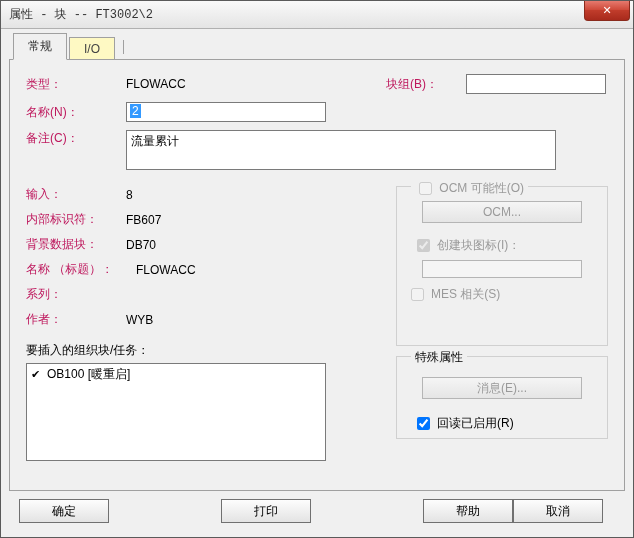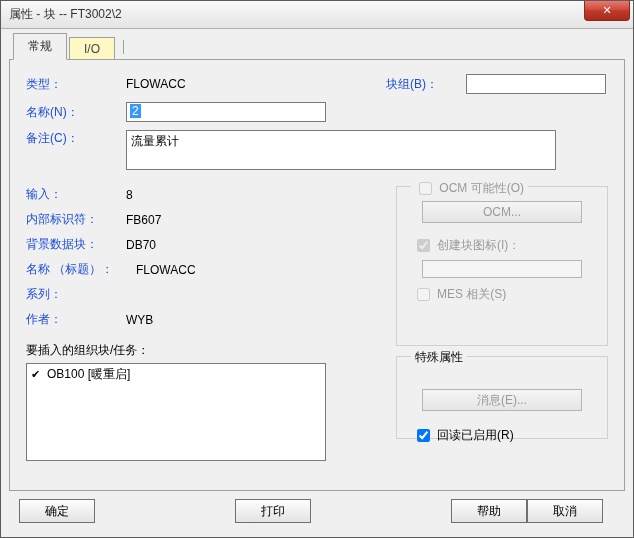--- a/index.html
+++ b/index.html
@@ -22,21 +22,21 @@
   }
   .titlebar {
     height: 28px;
     background: linear-gradient(to bottom, #f9f9f9, #e4e4e4);
     border-bottom: 1px solid #b0b0b0;
     display: flex;
     align-items: center;
     padding-left: 8px;
     position: relative;
   }
-  .titlebar-text { color: #333; }
+  .titlebar-text { color: #333; font-family: Liberation Mono, monospace; }
   .close-btn {
     position: absolute;
     right: 3px; top: 0px;
     width: 46px; height: 20px;
     background: linear-gradient(to bottom, #e67a6e 0%, #cf4b3b 45%, #c03c2b 50%, #a82a1c 100%);
     border: 1px solid #8a2a1c;
     border-top: none;
     border-radius: 0 0 4px 4px;
     color: #fff;
     text-align: center;
@@ -84,21 +84,21 @@
     border: 1px solid #a0a0a0;
     background: #f0f0f0;
     padding: 14px 16px 10px 16px;
     position: relative;
   }
   .row {
     display: flex;
     align-items: center;
     margin-bottom: 8px;
   }
-  .lbl { width: 100px; color: #1d4ed8; }
+  .lbl { width: 100px; color: #be185d; }
   .val { width: 140px; color: #000; }
   .text-input {
     font: inherit;
     height: 20px;
     border: 1px solid #7a7a7a;
     background: #fff;
     padding: 1px 3px;
   }
   .name-input { width: 200px; background:#fff; }
   .name-input-selected {
@@ -154,21 +154,21 @@
     padding: 2px 4px;
   }
   .listitem { display:flex; align-items:center; gap:4px; color:#000; height:16px;}
   .check-mark { color:#000; font-size:11px; width:12px; }
   .bottom-buttons {
     display:flex;
     gap: 0;
     padding: 8px 10px 6px 10px;
   }
   .btn {
-    width: 76px; height:24px;
+    width: 90px; height:24px;
     border:1px solid #707070;
     background: linear-gradient(#fdfdfd,#e3e3e3);
     text-align:center; line-height:22px;
     color:#000;
   }
   .spacer { flex:1; }
   .leftblock { width: 350px; }
   .two-col {
     display:flex; gap: 20px;
   }
@@ -264,29 +264,29 @@
             <span class="fieldset-title">
               <input type="checkbox" disabled="" style="vertical-align: middle; margin-right: 4px;">
               <span class="disabled-text">OCM 可能性(O)</span>
             </span>
             <div class="btn-gray"><span>OCM...</span></div>
             <div class="chk" style="justify-content:flex-start; margin-left:10px; margin-top:14px;">
               <input type="checkbox" checked="" disabled="" style="">
               <span class="disabled-text">创建块图标(I)：</span>
             </div>
             <div class="small-input"></div>
-            <div class="chk" style="justify-content:flex-start; margin-left:10px;">
+            <div class="chk" style="justify-content:flex-start; margin-left:4px;">
               <input type="checkbox" disabled="" style="">
               <span class="disabled-text">MES 相关(S)</span>
             </div>
           </div>
 
           <div class="fieldset" style="height:83px;">
             <span class="fieldset-title enabled">特殊属性</span>
-            <div class="btn-gray" style="margin-top:22px;"><span>消息(E)...</span></div>
+            <div class="btn-gray" style="margin-top:10px;"><span>消息(E)...</span></div>
             <div class="chk" style="margin-left:10px; margin-top:16px;">
               <input type="checkbox" checked="" style="">
               <span>回读已启用(R)</span>
             </div>
           </div>
         </div>
       </div>
 
     </div>
 

